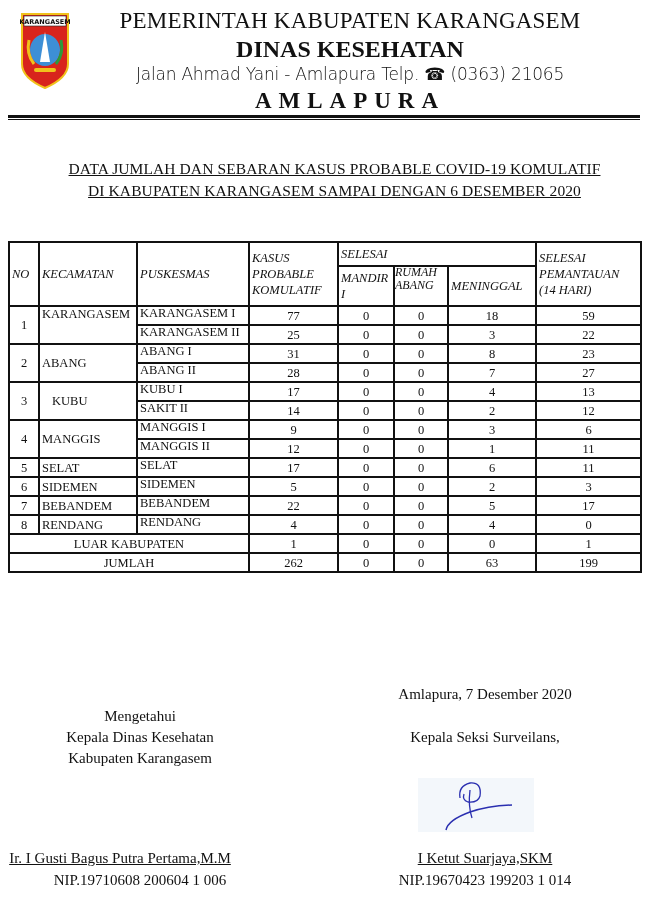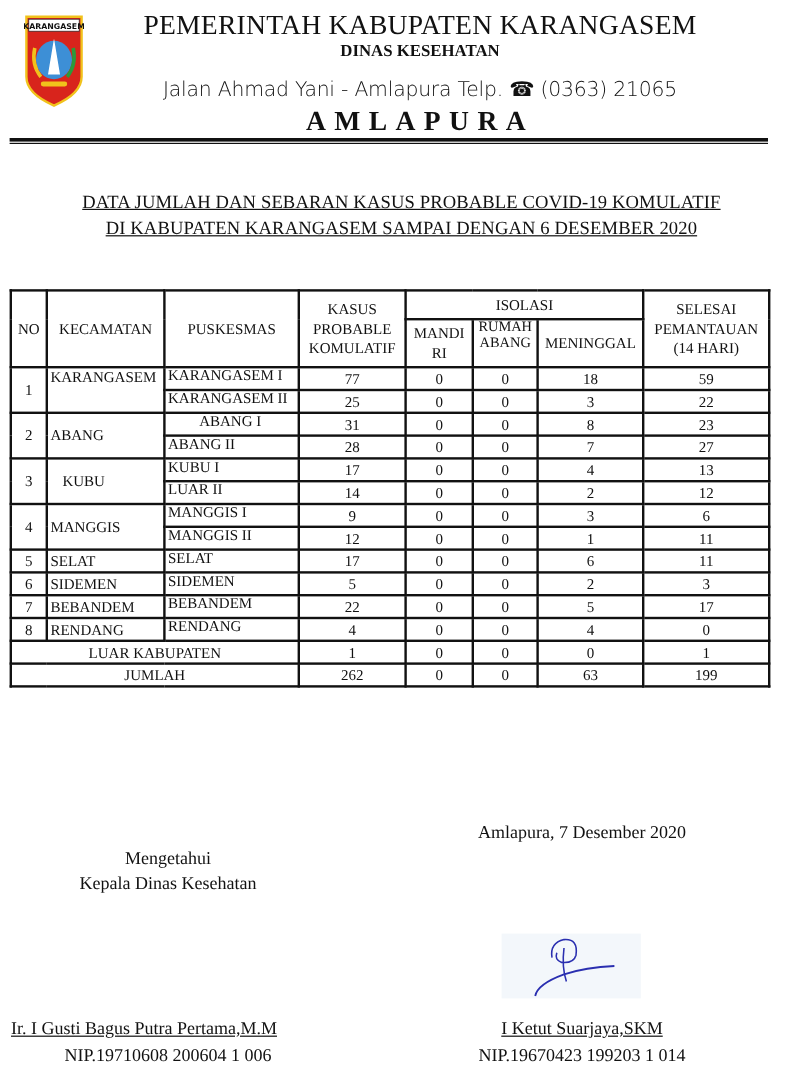--- a/index.html
+++ b/index.html
@@ -1,29 +1,29 @@
 <!DOCTYPE html>
 <html><head>
 <meta charset="utf-8">
 <style>
   html,body{margin:0;padding:0;background:#fff;}
   body{width:669px;height:898px;position:relative;overflow:hidden;font-family:"Liberation Serif",serif;color:#111;}
   .logo{position:absolute;left:20px;top:12px;width:50px;height:78px;}
   .kop{position:absolute;left:90px;width:520px;text-align:center;}
   .kop1{top:8px;font-size:23px;letter-spacing:0.2px;}
-  .kop2{top:36px;font-size:14px;font-weight:bold;text-align:center;}
+  .kop2{top:36px;font-size:24px;font-weight:bold;text-align:center;}
   .kop3{top:64px;font-size:17px;font-family:"DejaVu Sans",sans-serif;font-weight:300;letter-spacing:-0.2px;}
   .kop4{top:88px;font-size:23px;font-weight:bold;letter-spacing:7px;}
   .rule1{position:absolute;left:8px;top:115px;width:632px;height:3px;background:#111;}
   .rule2{position:absolute;left:8px;top:119px;width:632px;height:1px;background:#111;}
   .title{position:absolute;left:0;width:669px;text-align:center;font-weight:normal;font-size:15.5px;text-decoration:underline;letter-spacing:0.1px;}
   .t1{top:160px;} .t2{top:182px;}
   table.data{position:absolute;left:8px;top:241px;width:632px;border-collapse:collapse;font-size:12.5px;table-layout:fixed;}
   table.data td, table.data th{border:2px solid #111;padding:0 2px;font-weight:normal;height:17px;line-height:14px;overflow:hidden;white-space:nowrap;}
-  table.data th{text-align:center;white-space:normal;line-height:16px;}
+  table.data th{text-align:left;white-space:normal;line-height:16px;font-style:italic;}
   .c{text-align:center;}
   .l{text-align:left;}
   .clip{height:17px;overflow:hidden;line-height:13px;}
   .sig{position:absolute;text-align:center;font-size:15px;line-height:21px;}
   .sigL{left:30px;width:220px;}
   .sigR{left:370px;width:230px;}
   .u{text-decoration:underline;}
   .stamp{position:absolute;left:418px;top:778px;width:116px;height:54px;background:#f3f7fb;}
 </style>
 </head>
@@ -61,21 +61,21 @@
       <col style="width:54px">
       <col style="width:88px">
       <col style="width:105px">
   </colgroup>
   <thead>
     <tr style="height:24px">
       <th rowspan="2">NO</th>
       <th rowspan="2">KECAMATAN</th>
       <th rowspan="2">PUSKESMAS</th>
       <th rowspan="2">KASUS PROBABLE KOMULATIF</th>
-      <th colspan="3">ISOLASI</th>
+      <th colspan="3">SELESAI</th>
       <th rowspan="2">SELESAI PEMANTAUAN (14 HARI)</th>
     </tr>
     <tr style="height:40px">
       <th style="word-break:break-all;">MANDIRI</th>
       <th style="padding:0;">
           <div class="clip" style="height:38px;line-height:13px;font-size:12px;word-break:break-all;margin-top:-3px;">RUMAH ABANG</div>
         </th>
       <th>MENINGGAL</th>
     </tr>
   </thead>
@@ -99,21 +99,21 @@
         <td class="c">25</td>
         <td class="c">0</td>
         <td class="c">0</td>
         <td class="c">3</td>
         <td class="c">22</td>
       </tr>
       <tr>
         <td class="c" rowspan="2">2</td>
         <td class="l" rowspan="2" style="white-space: normal; word-break: break-all; vertical-align: middle;"><span>ABANG</span></td>
         <td class="l">
-          <div class="clip" style="white-space: normal; word-break: break-all; margin-left: 26px;">ABANG I</div>
+          <div class="clip" style="white-space: normal; word-break: break-all;">ABANG I</div>
         </td>
         <td class="c">31</td>
         <td class="c">0</td>
         <td class="c">0</td>
         <td class="c">8</td>
         <td class="c">23</td>
       </tr>
       <tr>
         <td class="l">
           <div class="clip" style="white-space: normal; word-break: break-all;">ABANG II</div>
@@ -131,21 +131,21 @@
           <div class="clip" style="white-space: normal; word-break: break-all;">KUBU I</div>
         </td>
         <td class="c">17</td>
         <td class="c">0</td>
         <td class="c">0</td>
         <td class="c">4</td>
         <td class="c">13</td>
       </tr>
       <tr>
         <td class="l">
-          <div class="clip" style="white-space: normal; word-break: break-all;">LUAR II</div>
+          <div class="clip" style="white-space: normal; word-break: break-all;">SAKIT II</div>
         </td>
         <td class="c">14</td>
         <td class="c">0</td>
         <td class="c">0</td>
         <td class="c">2</td>
         <td class="c">12</td>
       </tr>
       <tr>
         <td class="c" rowspan="2">4</td>
         <td class="l" rowspan="2" style="white-space: normal; word-break: break-all; vertical-align: middle;"><span>MANGGIS</span></td>
@@ -233,22 +233,24 @@
         <td class="c">199</td>
       </tr>
     </tbody>
 </table>
 
 <div class="sig sigR" style="top:684px;">Amlapura, 7 Desember 2020</div>
 
 <div class="sig sigL" style="top:706px;">
   <div>Mengetahui</div>
   <div>Kepala Dinas Kesehatan</div>
+  <div>Kabupaten Karangasem</div>
 </div>
 <div class="sig sigR" style="top:727px;">
+  <div>Kepala Seksi Surveilans,</div>
 </div>
 
 <div class="stamp">
   <svg width="116" height="54" viewBox="0 0 116 54">
     <path d="M42 20 Q40 8 52 5 Q64 4 62 18 Q60 25 50 24 Q44 22 46 16" stroke="#2a2fb0" stroke-width="1.3" fill="none"></path>
     <path d="M52 12 Q50 28 54 40" stroke="#2a2fb0" stroke-width="1.3" fill="none"></path>
     <path d="M28 52 Q30 42 52 34 Q70 28 94 27" stroke="#2a2fb0" stroke-width="1.5" fill="none"></path>
   </svg>
 </div>
 

